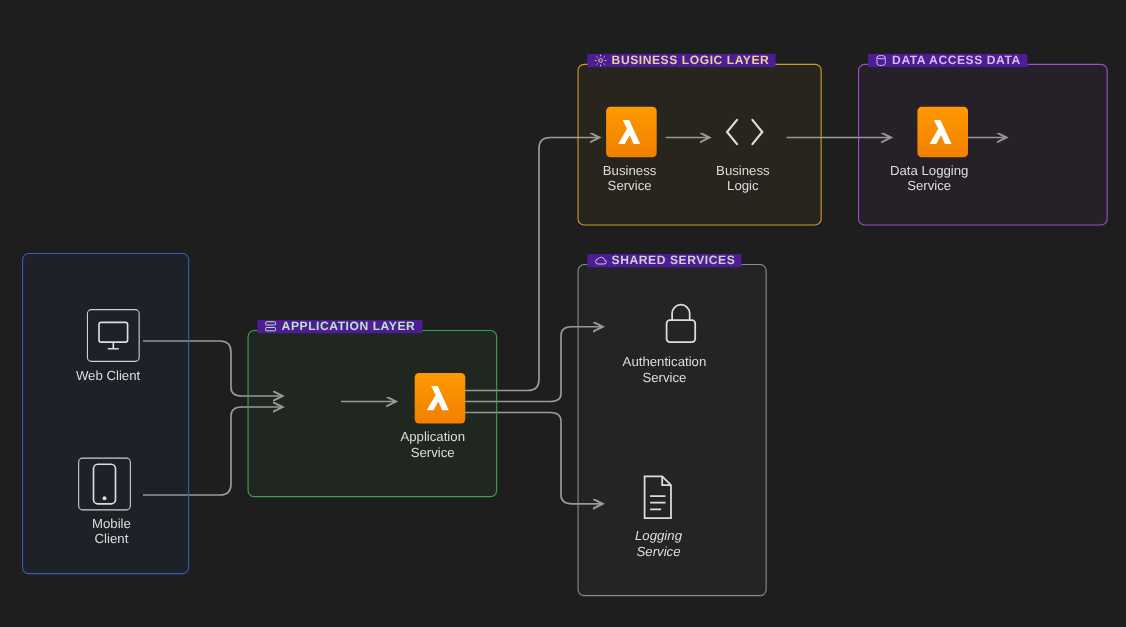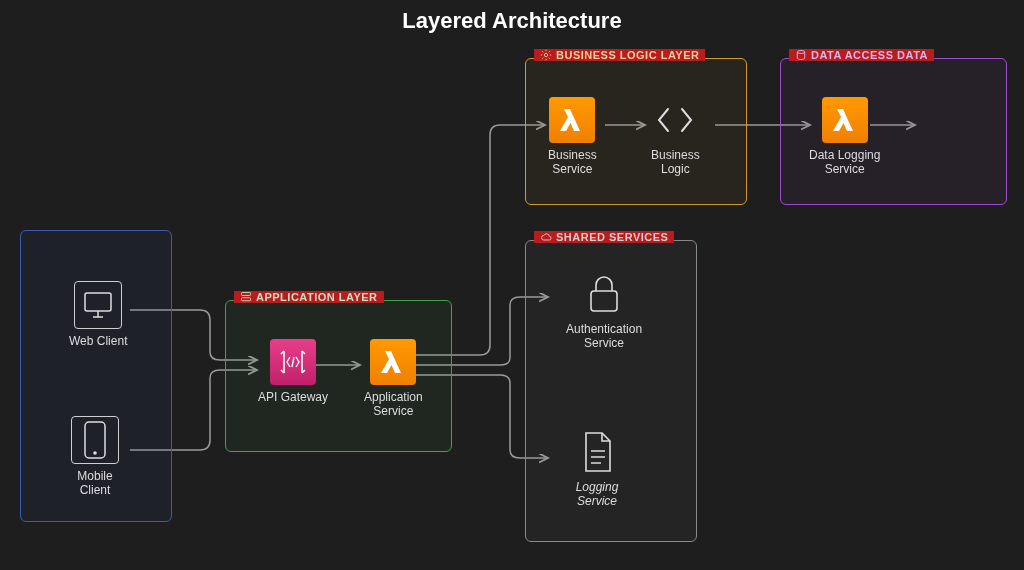--- a/index.html
+++ b/index.html
@@ -1,35 +1,34 @@
 <!DOCTYPE html>
 <html><head>
 <meta charset="utf-8">
 <style>
   html,body{margin:0;padding:0;background:#1e1e1e;color:#fff;font-family:-apple-system,Helvetica,Arial,sans-serif;}
   .stage{position:relative;width:1024px;height:570px;background:#1e1e1e;overflow:hidden;}
   .title{position:absolute;top:8px;left:0;right:0;text-align:center;font-size:22px;font-weight:600;color:#fff;}
   .layer{position:absolute;border:1px solid;border-radius:6px;}
-  .layer-tab{position:absolute;top:-10px;left:8px;background:#b91c1c;padding:0 6px;font-size:11px;font-weight:700;letter-spacing:0.5px;display:flex;align-items:center;gap:4px;white-space:pre-line;line-height:1.1;}
+  .layer-tab{position:absolute;top:-10px;left:8px;background:#4c1d95;padding:0 6px;font-size:11px;font-weight:700;letter-spacing:0.5px;display:flex;align-items:center;gap:4px;white-space:pre-line;line-height:1.1;}
   .layer-tab .ticon{width:12px;height:12px;display:inline-flex;}
-  .node{position:absolute;display:flex;flex-direction:column;align-items:center;gap:6px;}
+  .node{position:absolute;display:flex;flex-direction:column;align-items:flex-end;gap:6px;}
   .node .cap{font-size:12px;text-align:center;color:#ddd;line-height:1.15;white-space:pre-line;}
   .ic{width:46px;height:46px;display:flex;align-items:center;justify-content:center;border-radius:4px;}
   .lambda{background:linear-gradient(#ff9900,#f08000);} 
   .apigw{background:linear-gradient(#e83e8c,#c1206a);}
   .db{background:linear-gradient(#3b6fd6,#2a57b3);}
   .outline{border:1.5px solid #cfcfcf;border-radius:4px;}
   svg{display:block;}
   .arrows{position:absolute;inset:0;pointer-events:none;}
 </style>
 </head>
 <body>
 
 <div class="stage">
-  <div class="title">Layered Architecture</div>
 
   <svg class="arrows" width="1024" height="570">
     <defs>
       <marker id="ah" markerWidth="8" markerHeight="8" refX="6" refY="3" orient="auto">
         <path d="M0,0 L6,3 L0,6" fill="none" stroke="#9a9a9a" stroke-width="1.2"></path>
       </marker>
     </defs>
     <g stroke="#9a9a9a" stroke-width="1.5" fill="none" marker-end="url(#ah)">
 
       <path d="M130 310 L200 310 Q210 310 210 320 L210 352 Q210 360 220 360 L257 360"></path>
@@ -74,30 +73,20 @@
     </div>
   </div>
 
   <div class="layer" style="left:225px;top:300px;width:225px;height:150px;border-color:#3fa34d;background:rgba(63,163,77,0.07);">
     <div class="layer-tab" style="color:#bfe2c5;align-items:flex-end;">
       <span class="ticon"><svg viewBox="0 0 16 16">
             <rect x="2" y="2" width="12" height="4" rx="1" fill="none" stroke="#bfe2c5" stroke-width="1.2"></rect>
             <rect x="2" y="9" width="12" height="4" rx="1" fill="none" stroke="#bfe2c5" stroke-width="1.2"></rect>
           </svg></span>
       <span>APPLICATION LAYER</span>
-    </div>
-    <div class="node" style="left:32px;top:38px;">
-      <div class="ic apigw">
-          <svg width="34" height="34" viewBox="0 0 34 34">
-            <path d="M8 6v22M26 6v22" stroke="#fff" stroke-width="1.6"></path>
-            <path d="M8 6l-3 3M8 28l-3-3M26 6l3 3M26 28l3-3" stroke="#fff" stroke-width="1.6" fill="none"></path>
-            <path d="M14 12l-3 5 3 5M20 12l3 5-3 5M18 12l-2 10" stroke="#fff" stroke-width="1.4" fill="none"></path>
-          </svg>
-        </div>
-      <div class="cap">API Gateway</div>
     </div>
     <div class="node" style="left:138px;top:38px;">
       <div class="ic lambda">
           <svg width="30" height="30" viewBox="0 0 30 30">
             <path d="M7 4h6l10 22h-6l-3.5-8L9 26H3l8-14-4-8z" fill="#fff"></path>
           </svg>
         </div>
       <div class="cap">Application
 Service</div>
     </div>

